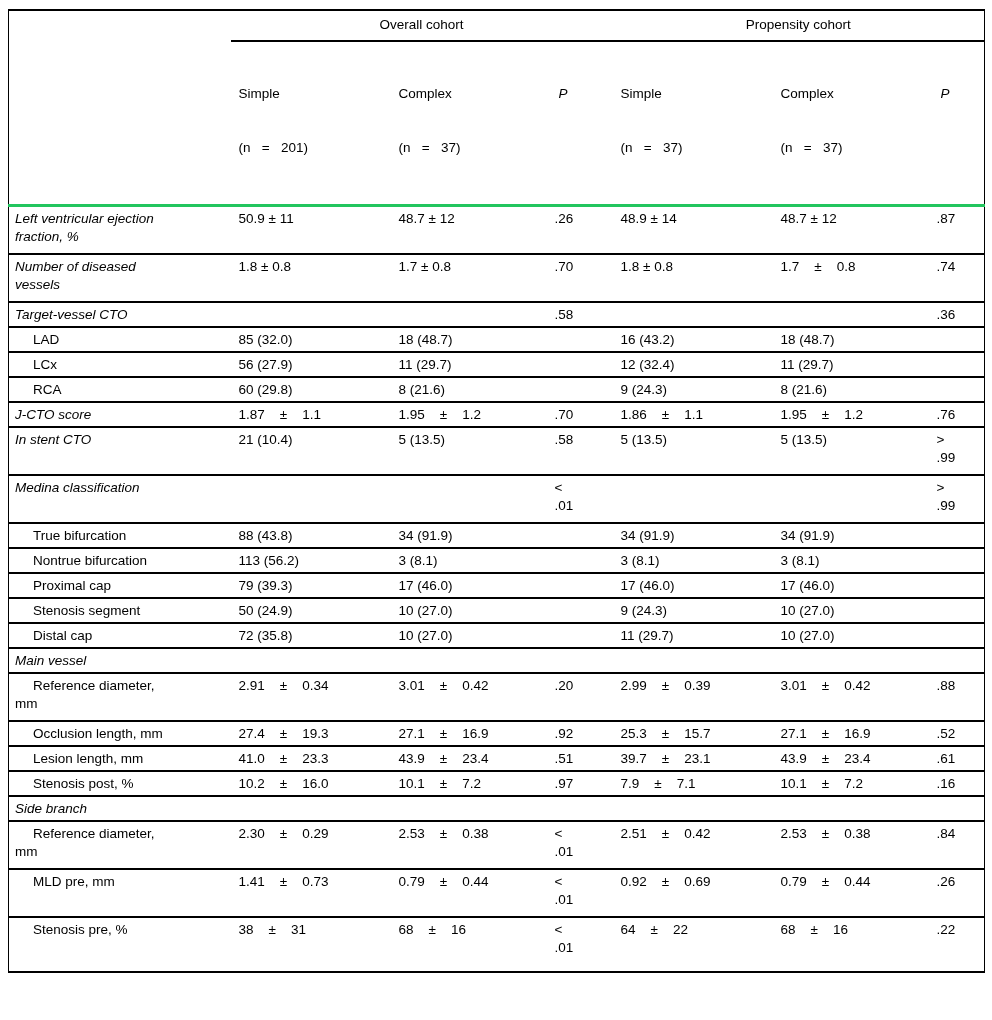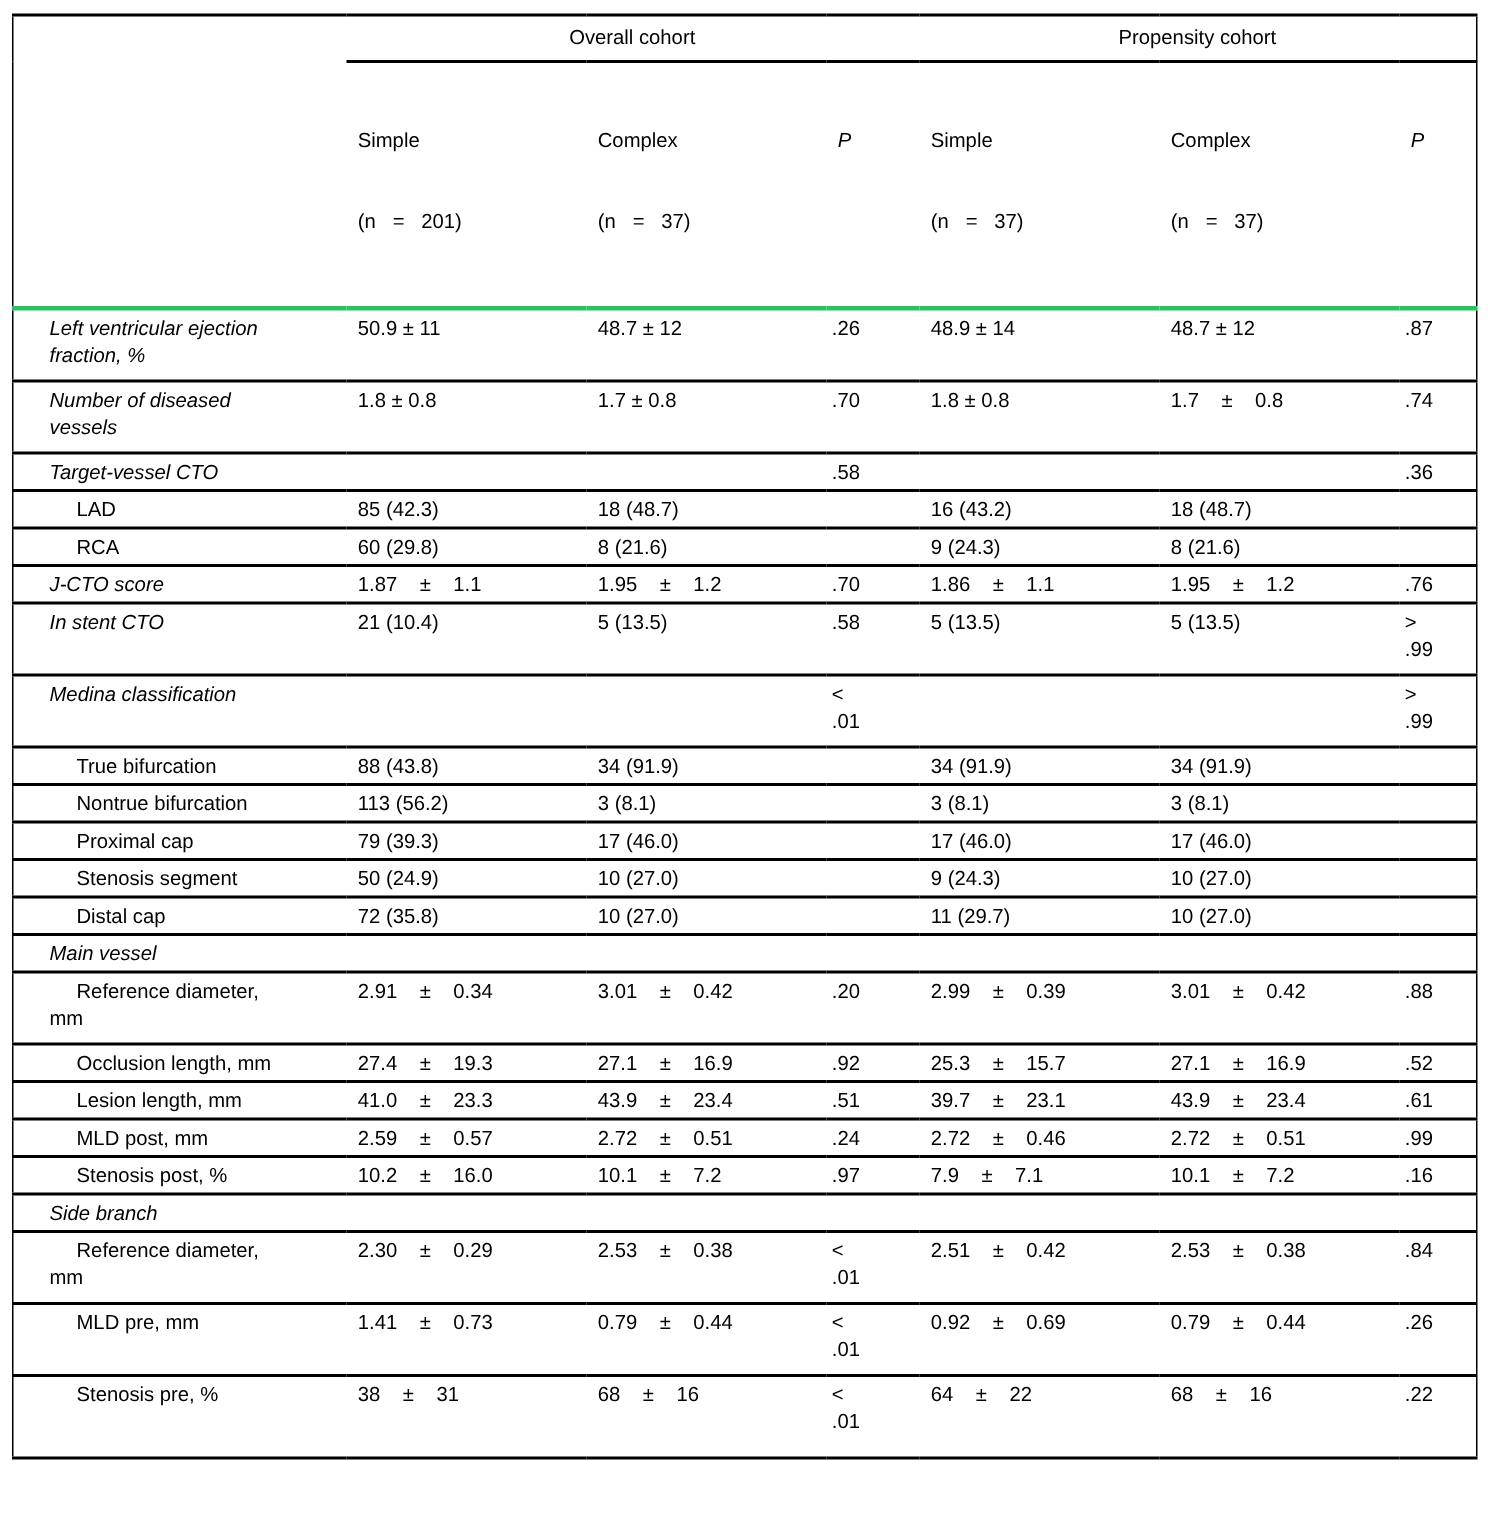--- a/index.html
+++ b/index.html
@@ -42,21 +42,21 @@
   }
   thead th.stub-a { border-bottom: none; }
   thead tr.cols th {
     border-bottom: 3px solid #22c55e;
     padding: 7px 6px 11px 8px;
   }
   thead tr.cols th.stub-b { padding-left: 14px; }
   .italic { font-style: italic; }
   
   tbody td { border-bottom: 2px solid #000; }
-  td.label { padding-left: 24px; }
+  td.label { padding-left: 6px; }
   td.label.lvl0 { font-style: italic; }
   td.label.lvl1 { text-indent: 18px; }
   td.val { padding-left: 8px; }
   td.val.pcol { padding-left: 4px; padding-right: 2px; }
   tbody tr.tall td { padding-bottom: 7px; }
   tbody tr:last-child td { padding-bottom: 14px; }
 </style>
 </head>
 <body>
 
@@ -128,25 +128,34 @@
           <td class="label lvl0">Target-vessel CTO</td>
           <td class="val"></td>
           <td class="val"></td>
           <td class="val pcol">.58</td>
           <td class="val"></td>
           <td class="val"></td>
           <td class="val pcol">.36</td>
         </tr>
         <tr>
           <td class="label lvl1">LAD</td>
-          <td class="val">85 (42.3)</td>
+          <td class="val">85 (32.0)</td>
           <td class="val">18 (48.7)</td>
           <td class="val pcol"></td>
           <td class="val">16 (43.2)</td>
           <td class="val">18 (48.7)</td>
+          <td class="val pcol"></td>
+        </tr>
+        <tr>
+          <td class="label lvl1">LCx</td>
+          <td class="val">56 (27.9)</td>
+          <td class="val">11 (29.7)</td>
+          <td class="val pcol"></td>
+          <td class="val">12 (32.4)</td>
+          <td class="val">11 (29.7)</td>
           <td class="val pcol"></td>
         </tr>
         <tr>
           <td class="label lvl1">RCA</td>
           <td class="val">60 (29.8)</td>
           <td class="val">8 (21.6)</td>
           <td class="val pcol"></td>
           <td class="val">9 (24.3)</td>
           <td class="val">8 (21.6)</td>
           <td class="val pcol"></td>
@@ -255,29 +264,20 @@
           <td class="val pcol">.52</td>
         </tr>
         <tr>
           <td class="label lvl1">Lesion length, mm</td>
           <td class="val">41.0    ±    23.3</td>
           <td class="val">43.9    ±    23.4</td>
           <td class="val pcol">.51</td>
           <td class="val">39.7    ±    23.1</td>
           <td class="val">43.9    ±    23.4</td>
           <td class="val pcol">.61</td>
-        </tr>
-        <tr>
-          <td class="label lvl1">MLD post, mm</td>
-          <td class="val">2.59    ±    0.57</td>
-          <td class="val">2.72    ±    0.51</td>
-          <td class="val pcol">.24</td>
-          <td class="val">2.72    ±    0.46</td>
-          <td class="val">2.72    ±    0.51</td>
-          <td class="val pcol">.99</td>
         </tr>
         <tr>
           <td class="label lvl1">Stenosis post, %</td>
           <td class="val">10.2    ±    16.0</td>
           <td class="val">10.1    ±    7.2</td>
           <td class="val pcol">.97</td>
           <td class="val">7.9    ±    7.1</td>
           <td class="val">10.1    ±    7.2</td>
           <td class="val pcol">.16</td>
         </tr>

